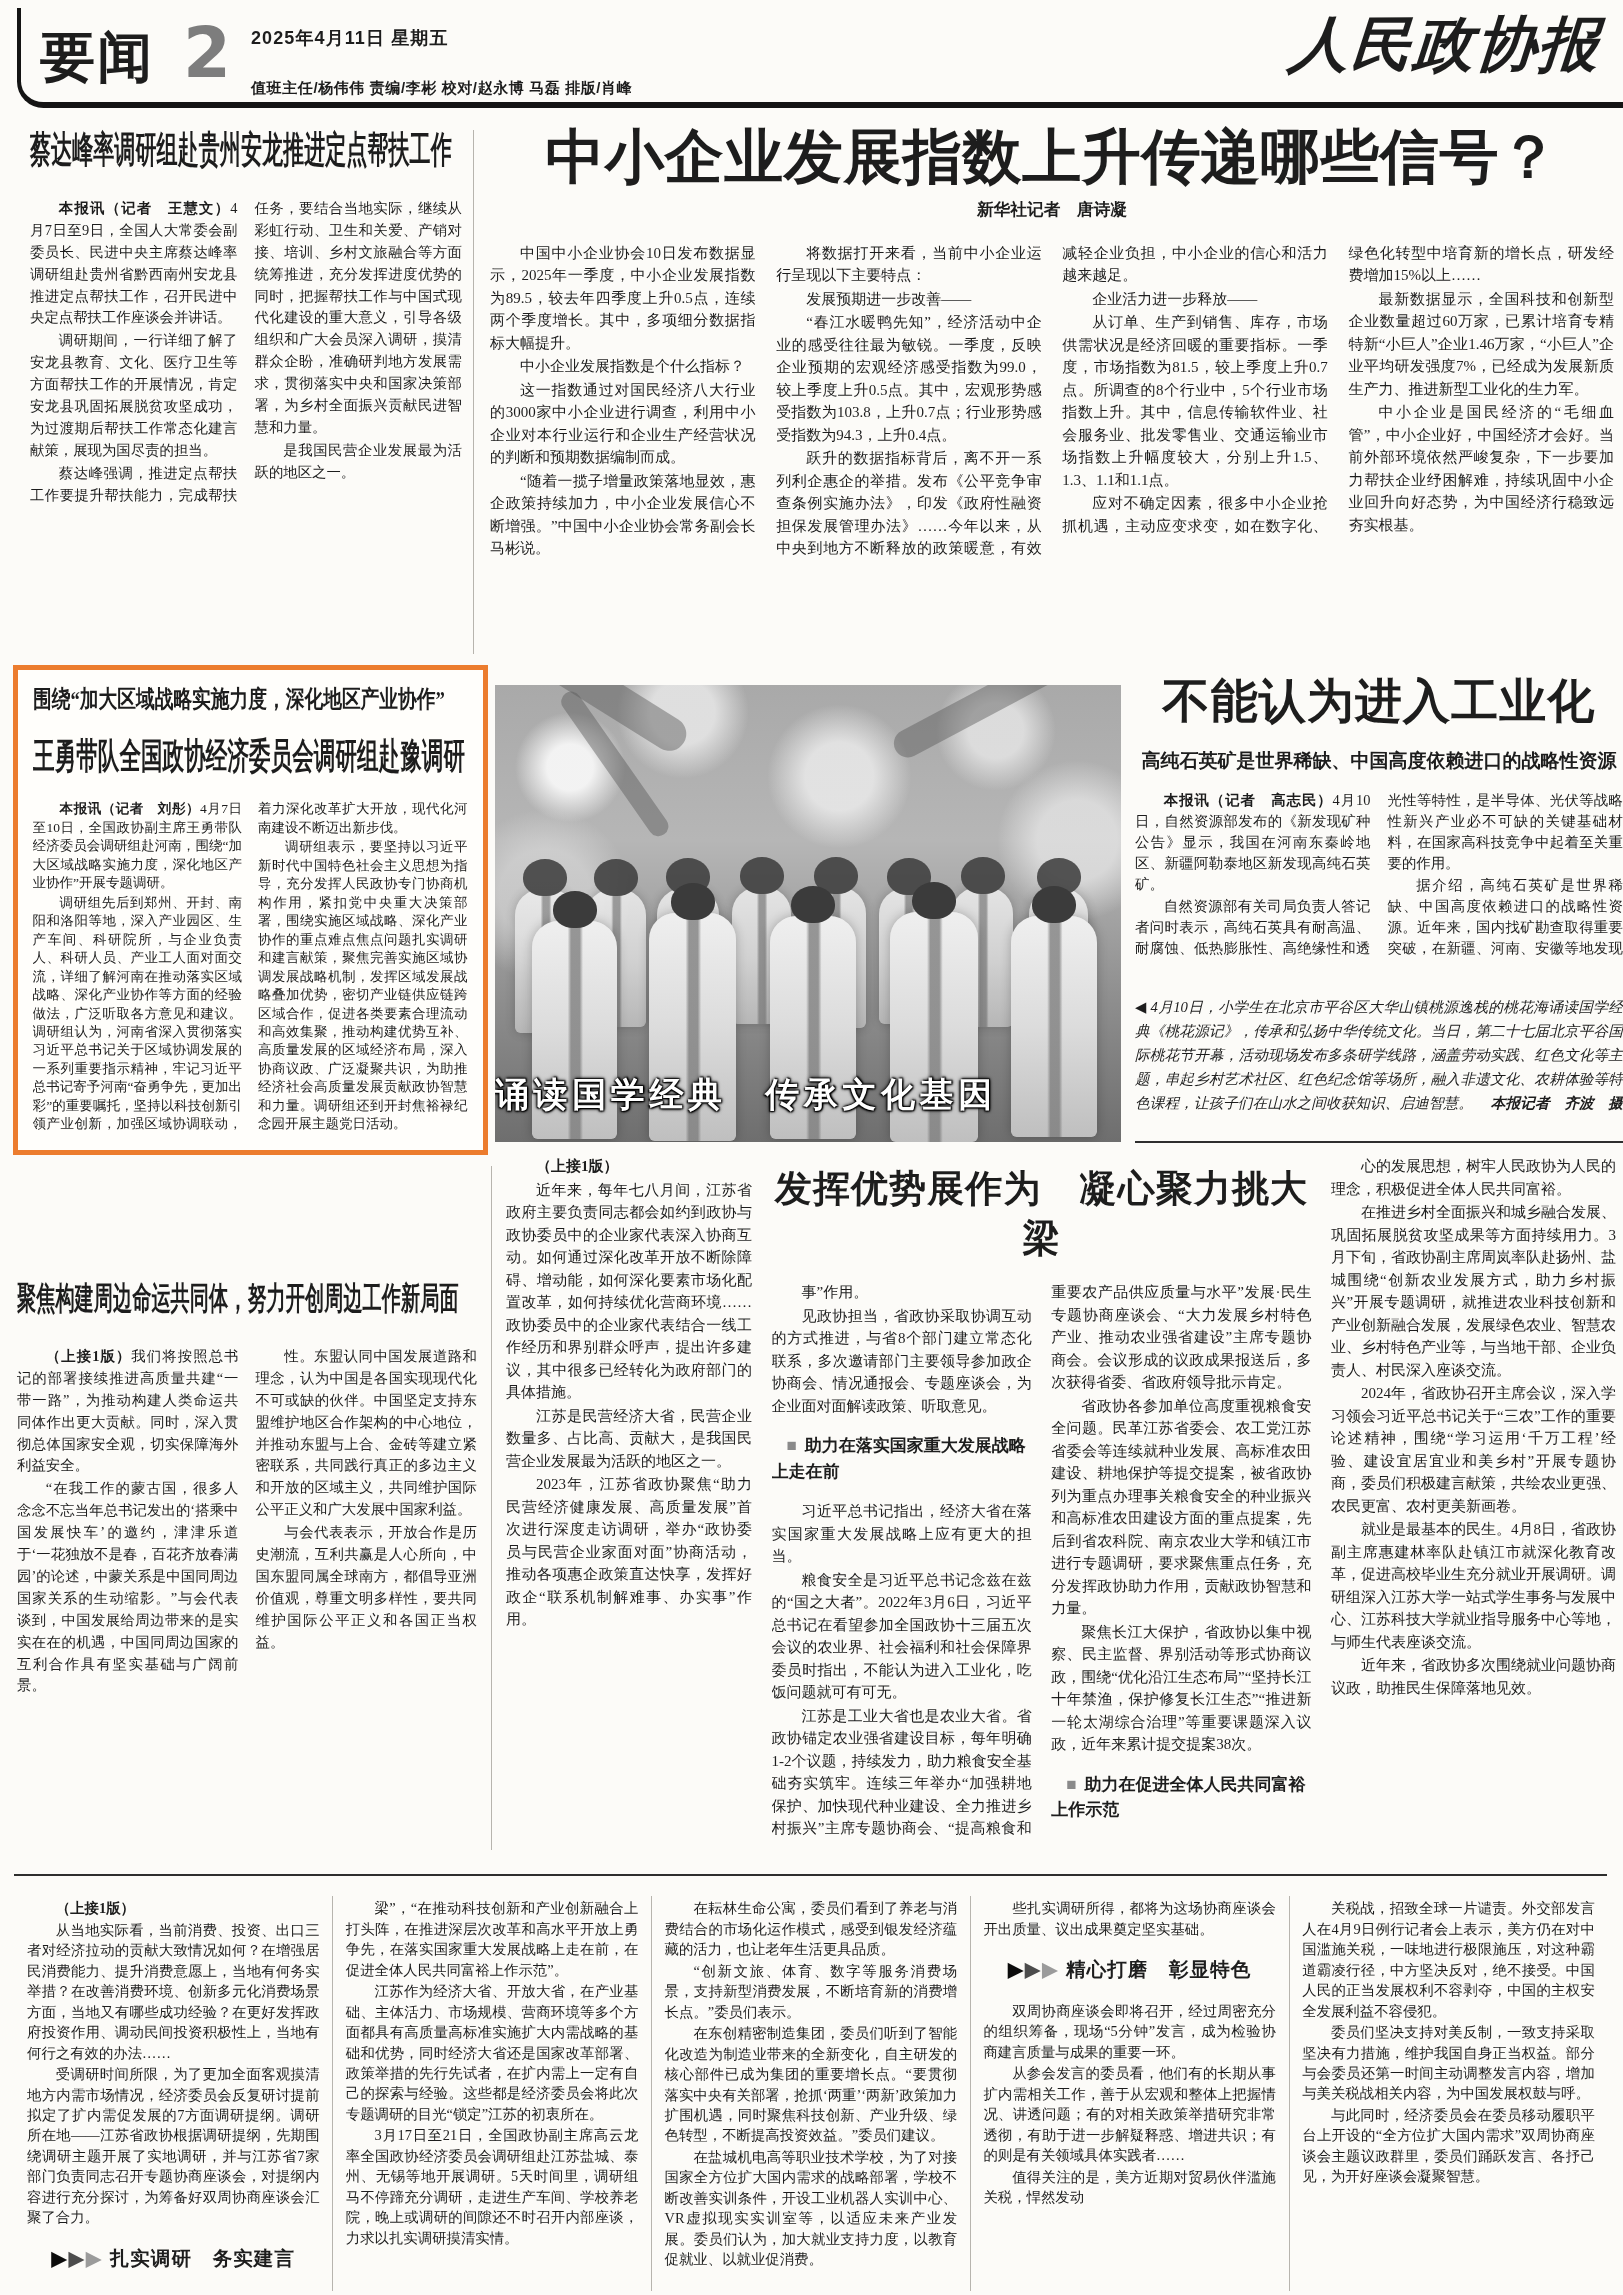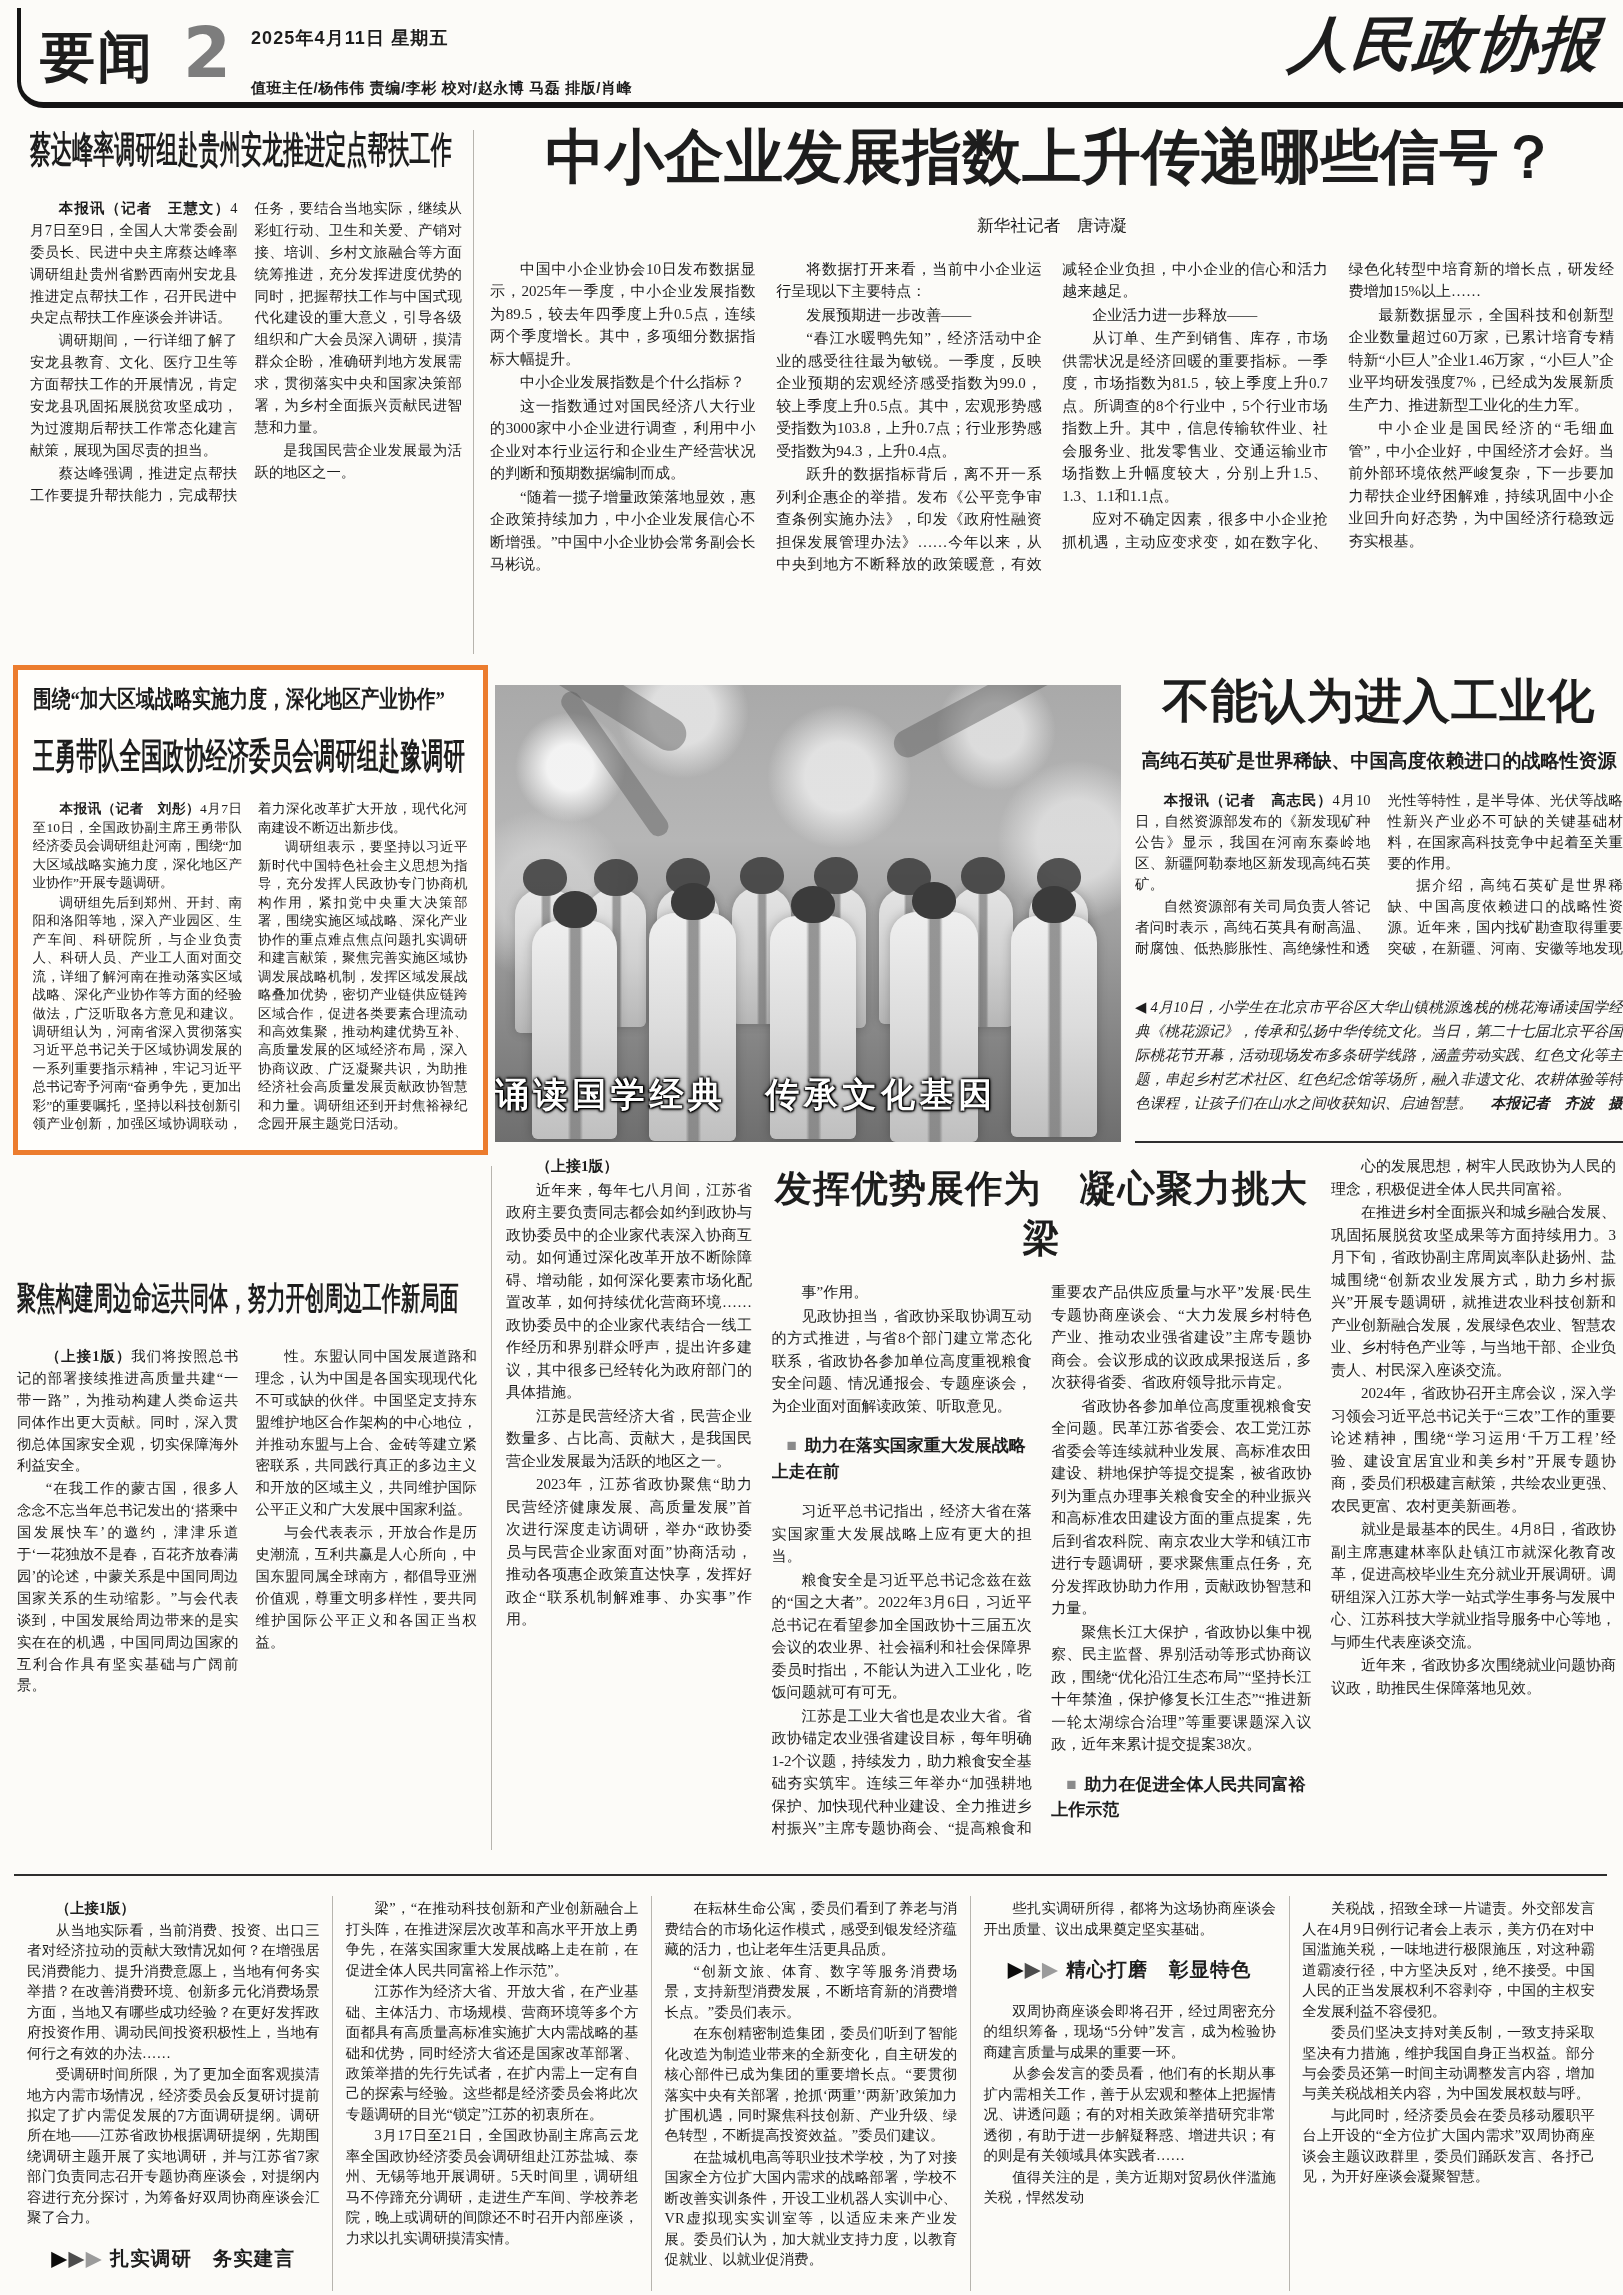--- a/index.html
+++ b/index.html
@@ -27,21 +27,21 @@
 
   
   .art-a{position:absolute;left:30px;top:125px;width:432px;height:534px;}
   .a-title{font-size:37px;font-weight:bold;transform:scaleX(0.57);}
   .a-body{margin-top:23px;column-gap:17px;font-size:14.4px;line-height:1.52;height:465px;overflow:hidden;}
   .vrule{position:absolute;background:#b7b4ae;width:1.1px;}
 
   
   .art-b{position:absolute;left:490px;top:118px;width:1124px;height:542px;}
   .b-title{text-align:center;font-size:59px;font-weight:bold;letter-spacing:0.6px;}
-  .b-byline{text-align:center;font-size:16.7px;margin-top:16px;font-weight:normal;}
+  .b-byline{text-align:center;font-size:16.7px;font-weight:bold;}
   .b-body{margin-top:20.7px;column-gap:20.7px;font-size:15px;line-height:1.5;height:379px;overflow:hidden;}
 
   
   .art-c{position:absolute;left:12.6px;top:665px;width:475px;height:490px;border:5.7px solid #ec7c2e;
     background:#fffefb;padding:12.6px 15px;box-sizing:border-box;}
   .c-kicker{font-size:24px;font-weight:bold;transform:scaleX(0.78);}
   .c-title{font-size:36px;font-weight:bold;transform:scaleX(0.60);margin-top:17px;}
   .c-body{margin-top:19.5px;column-gap:16px;font-size:13.5px;line-height:1.37;height:339px;overflow:hidden;}
 
   
@@ -204,21 +204,21 @@
     <div class="g-col g-col1">
         <p class="para"><b>（上接1版）</b></p>
         <p class="para">近年来，每年七八月间，江苏省政府主要负责同志都会如约到政协与政协委员中的企业家代表深入协商互动。如何通过深化改革开放不断除障碍、增动能，如何深化要素市场化配置改革，如何持续优化营商环境……政协委员中的企业家代表结合一线工作经历和界别群众呼声，提出许多建议，其中很多已经转化为政府部门的具体措施。</p>
         <p class="para">江苏是民营经济大省，民营企业数量多、占比高、贡献大，是我国民营企业发展最为活跃的地区之一。</p>
         <p class="para">2023年，江苏省政协聚焦“助力民营经济健康发展、高质量发展”首次进行深度走访调研，举办“政协委员与民营企业家面对面”协商活动，推动各项惠企政策直达快享，发挥好政企“联系机制解难事、办实事”作用。</p>
       </div>
     <div class="g-mid">
       <h2 class="g-title" style="margin:0;">发挥优势展作为　凝心聚力挑大梁</h2>
       <div class="g-cols">
           <p class="para">事”作用。</p>
-          <p class="para">见政协担当，省政协采取协调互动的方式推进，与省8个部门建立常态化联系，省政协各参加单位高度重视粮食安全问题、情况通报会、专题座谈会，为企业面对面解读政策、听取意见。</p>
+          <p class="para">见政协担当，省政协采取协调互动的方式推进，与省8个部门建立常态化联系，多次邀请部门主要领导参加政企协商会、情况通报会、专题座谈会，为企业面对面解读政策、听取意见。</p>
           <p class="sub-square"><span class="sq">■</span>助力在落实国家重大发展战略上走在前</p>
           <p class="para">习近平总书记指出，经济大省在落实国家重大发展战略上应有更大的担当。</p>
           <p class="para">粮食安全是习近平总书记念兹在兹的“国之大者”。2022年3月6日，习近平总书记在看望参加全国政协十三届五次会议的农业界、社会福利和社会保障界委员时指出，不能认为进入工业化，吃饭问题就可有可无。</p>
           <p class="para">江苏是工业大省也是农业大省。省政协锚定农业强省建设目标，每年明确1-2个议题，持续发力，助力粮食安全基础夯实筑牢。连续三年举办“加强耕地保护、加快现代种业建设、全力推进乡村振兴”主席专题协商会、“提高粮食和重要农产品供应质量与水平”发展·民生专题协商座谈会、“大力发展乡村特色产业、推动农业强省建设”主席专题协商会。会议形成的议政成果报送后，多次获得省委、省政府领导批示肯定。</p>
           <p class="para">省政协各参加单位高度重视粮食安全问题。民革江苏省委会、农工党江苏省委会等连续就种业发展、高标准农田建设、耕地保护等提交提案，被省政协列为重点办理事关粮食安全的种业振兴和高标准农田建设方面的重点提案，先后到省农科院、南京农业大学和镇江市进行专题调研，要求聚焦重点任务，充分发挥政协助力作用，贡献政协智慧和力量。</p>
           <p class="para">聚焦长江大保护，省政协以集中视察、民主监督、界别活动等形式协商议政，围绕“优化沿江生态布局”“坚持长江十年禁渔，保护修复长江生态”“推进新一轮太湖综合治理”等重要课题深入议政，近年来累计提交提案38次。</p>
           <p class="sub-square"><span class="sq">■</span>助力在促进全体人民共同富裕上作示范</p>
         </div>
     </div>
     <div class="g-col g-col4">

